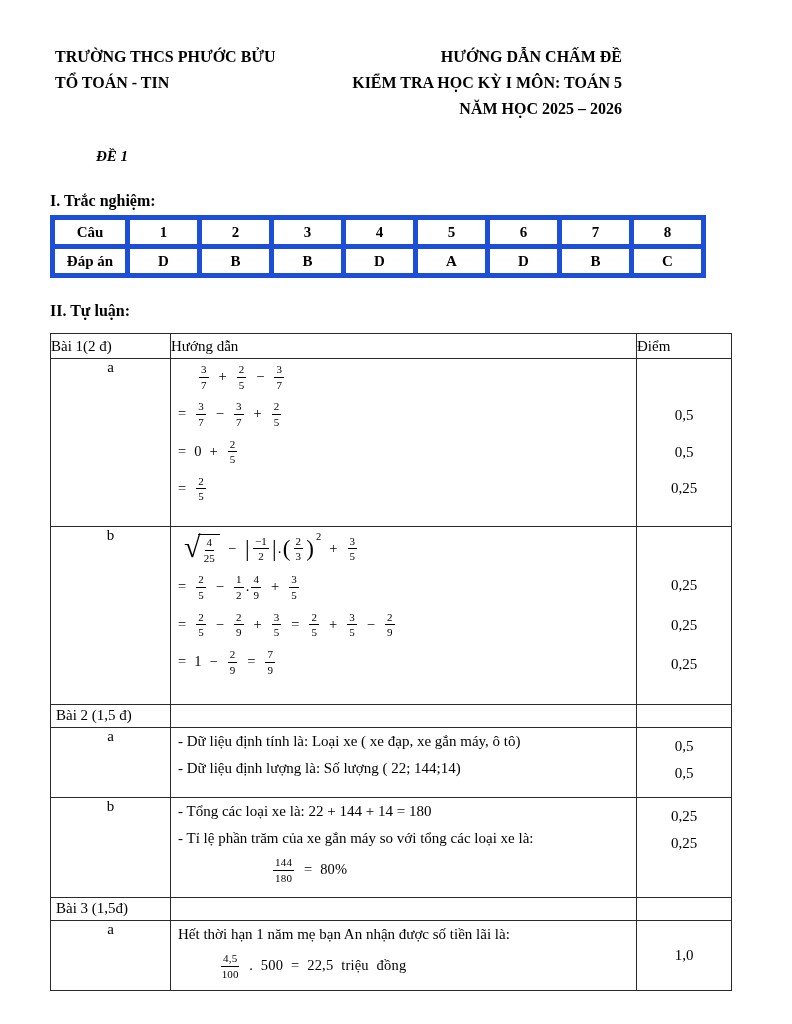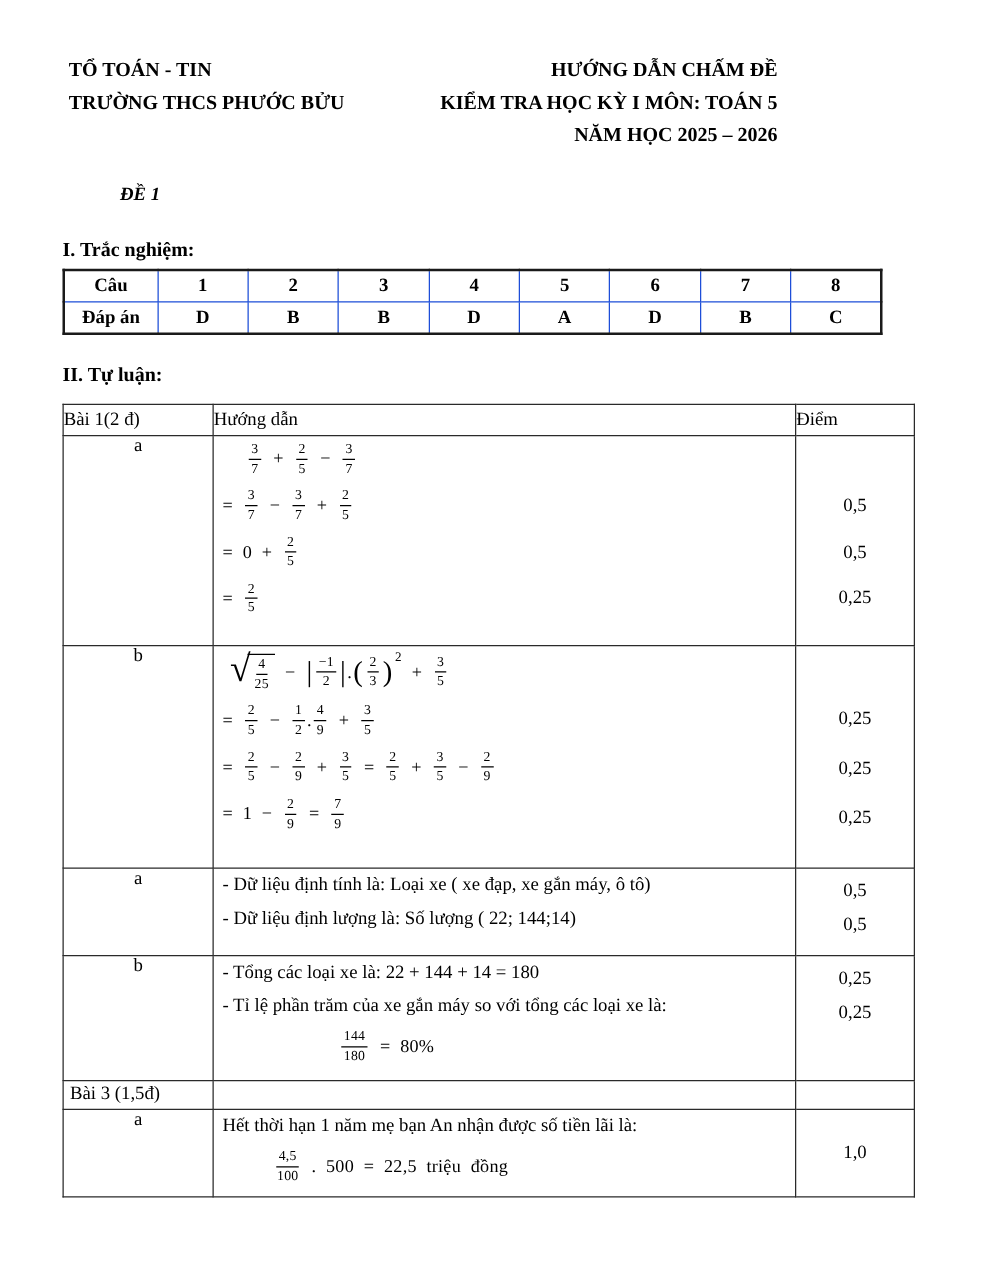--- a/index.html
+++ b/index.html
@@ -11,21 +11,21 @@
   
   .doc-header{display:flex;font-weight:bold;font-size:16px;line-height:26px;}
   .hdr-left{width:255px;padding-left:5px;}
   .hdr-right{width:312px;text-align:right;}
   .exam-label{margin:26px 0 0 46px;font-weight:bold;font-style:italic;font-size:15px;}
   .sec-heading{margin-top:27px;font-weight:bold;font-size:16px;}
   .sec-heading.s2{margin-top:24px;}
   
   table{border-collapse:collapse;}
   .mcq{margin-top:5px;width:656px;table-layout:fixed;border:2px solid #1a1a1a;}
-  .mcq td{border:1px solid #1d4ed8;text-align:center;font-weight:bold;height:24px;
+  .mcq td{border:5px solid #1d4ed8;text-align:center;font-weight:bold;height:24px;
           font-size:15px;padding:0;}
   
   .essay{margin-top:13px;width:681px;table-layout:fixed;}
   .essay th,.essay td{border:1px solid #2a2a2a;padding:0;vertical-align:top;
           font-weight:normal;font-size:15px;box-sizing:border-box;}
   .essay th{height:25px;text-align:left;vertical-align:middle;}
   .c-label{text-align:center;padding-top:4px;}
   .c-label.sec{text-align:left;padding-left:5px;padding-top:2px;}
   .c-content{padding-top:4px;}
   .line{display:block;padding-left:7px;line-height:27px;white-space:pre-wrap;}
@@ -54,22 +54,22 @@
   .pts.center{justify-content:center;}
   .pt{text-align:center;}
 </style>
 </head>
 <body>
 
 <div class="page">
 
   <div class="doc-header">
     <div class="hdr-left">
+      <div>TRƯỜNG THCS PHƯỚC BỬU</div>
       <div>TỔ TOÁN - TIN</div>
-      <div>TRƯỜNG THCS PHƯỚC BỬU</div>
     </div>
     <div class="hdr-right">
       <div>HƯỚNG DẪN CHẤM ĐỀ</div>
       <div>KIỂM TRA HỌC KỲ I MÔN: TOÁN 5</div>
       <div>NĂM HỌC 2025 – 2026</div>
     </div>
   </div>
 
   <div class="exam-label">ĐỀ 1</div>
 
@@ -147,20 +147,25 @@
             <div class="line math">= 1 − <span class="fr"><span class="fn">2</span><span class="fd">9</span></span> = <span class="fr"><span class="fn">7</span><span class="fd">9</span></span></div>
           </td>
           <td class="c-points">
             <div class="pts spread" style="height: 176px;">
               <div class="pt">0,25</div>
               <div class="pt">0,25</div>
               <div class="pt">0,25</div>
             </div>
           </td>
         </tr>
+        <tr style="height: 23px;">
+          <td class="c-label sec">Bài 2 (1,5 đ)</td>
+          <td class="c-content"></td>
+          <td class="c-points"></td>
+        </tr>
         <tr style="height: 70px;">
           <td class="c-label">a</td>
           <td class="c-content">
             <div class="line text">- Dữ liệu định tính là: Loại xe ( xe đạp, xe gắn máy, ô tô)</div>
             <div class="line text">- Dữ liệu định lượng là: Số lượng ( 22; 144;14)</div>
           </td>
           <td class="c-points">
             <div class="pts top" style="height: 68px;">
               <div class="pt">0,5</div>
               <div class="pt">0,5</div>

